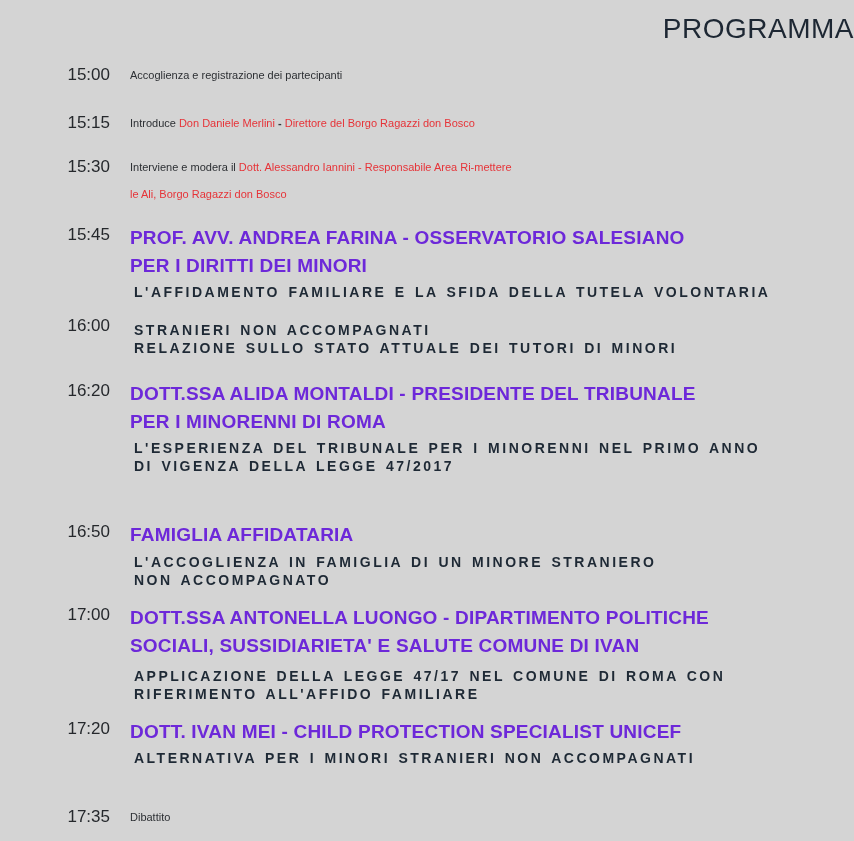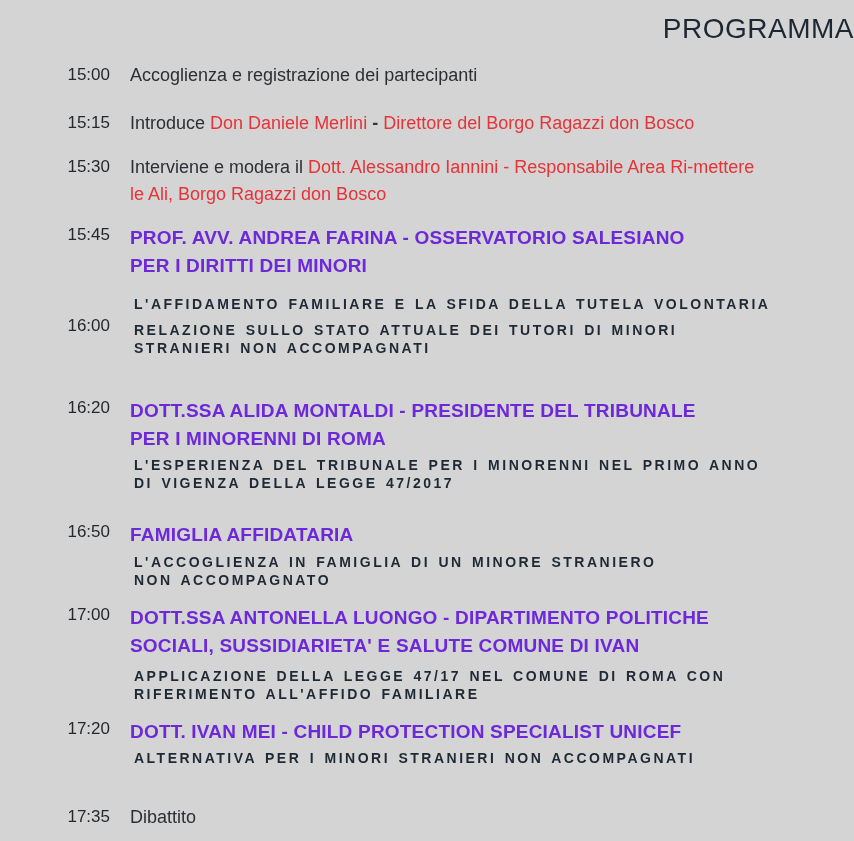--- a/index.html
+++ b/index.html
@@ -28,21 +28,21 @@
     width: 110px;
     text-align: right;
     font-size: 17px;
     line-height: 22px;
     color: #25282c;
   }
   .content {
     margin-left: 130px;
     margin-right: 4px;
   }
-  .line { font-size: 18px; line-height: 22px; color: #2c2f33; }
+  .line { font-size: 11px; line-height: 22px; color: #2c2f33; }
   .content.wide-lines .line { line-height: 32px; margin-top: -5px; }
   .seg-dark { color: #2c2f33; }
   .seg-dark-bold { color: #33363a; font-weight: bold; }
   .seg-red { color: #e63338; font-weight: normal; }
   .head {
     font-size: 19px;
     line-height: 28px;
     font-weight: bold;
     color: #6d28d9;
     letter-spacing: 0.2px;
@@ -91,37 +91,37 @@
       <span class="seg-red">le Ali, Borgo Ragazzi don Bosco</span>
     </div>
   </div>
 </div>
 
 <div class="row" style="top:224px">
   <div class="time">15:45</div>
   <div class="content">
     <div class="head">PROF. AVV. ANDREA FARINA - OSSERVATORIO SALESIANO</div>
     <div class="head">PER I DIRITTI DEI MINORI</div>
-    <div class="subs" style="margin-top:16px">
+    <div class="subs" style="margin-top:4px">
       <div class="sub">L'AFFIDAMENTO FAMILIARE E LA SFIDA DELLA TUTELA VOLONTARIA</div>
     </div>
   </div>
 </div>
 
 <div class="row" style="top:315px">
   <div class="time">16:00</div>
   <div class="content">
     <div class="subs" style="margin-top:7px">
+      <div class="sub">STRANIERI NON ACCOMPAGNATI</div>
       <div class="sub">RELAZIONE SULLO STATO ATTUALE DEI TUTORI DI MINORI</div>
-      <div class="sub">STRANIERI NON ACCOMPAGNATI</div>
     </div>
   </div>
 </div>
 
-<div class="row" style="top:397px">
+<div class="row" style="top:380px">
   <div class="time">16:20</div>
   <div class="content">
     <div class="head">DOTT.SSA ALIDA MONTALDI - PRESIDENTE DEL TRIBUNALE</div>
     <div class="head">PER I MINORENNI DI ROMA</div>
     <div class="subs" style="margin-top:4px">
       <div class="sub">L'ESPERIENZA DEL TRIBUNALE PER I MINORENNI NEL PRIMO ANNO</div>
       <div class="sub">DI VIGENZA DELLA LEGGE 47/2017</div>
     </div>
   </div>
 </div>

